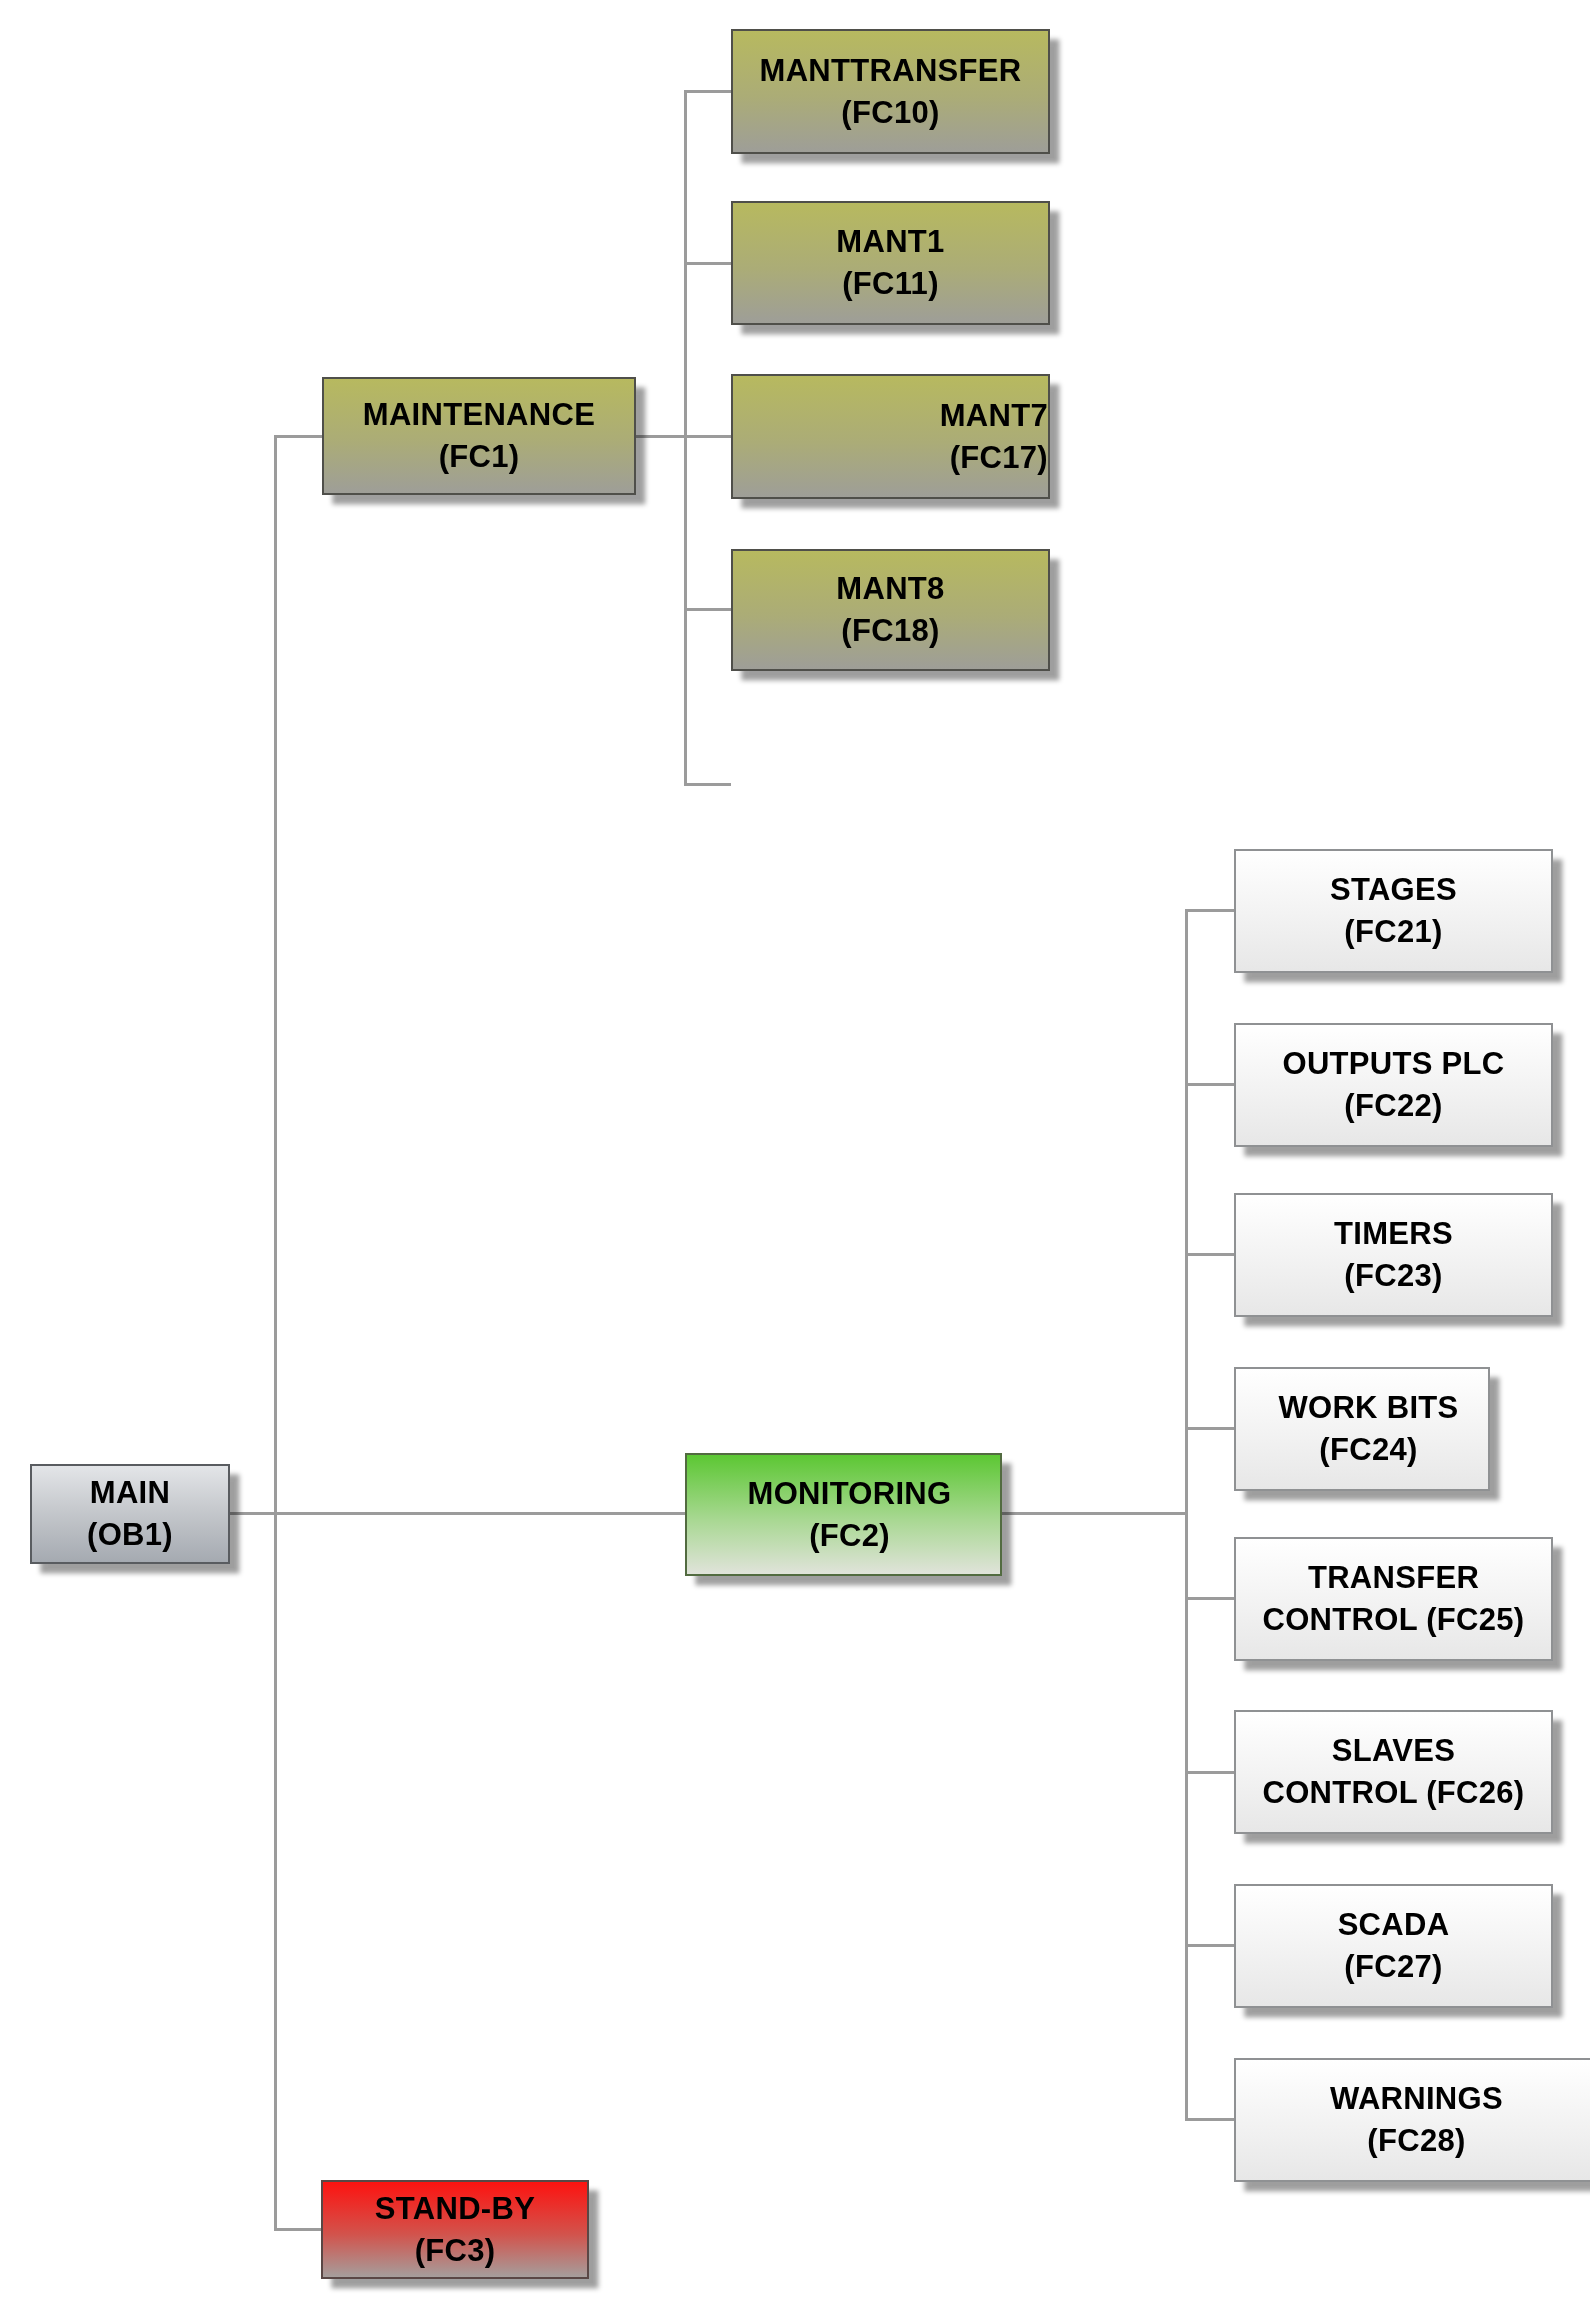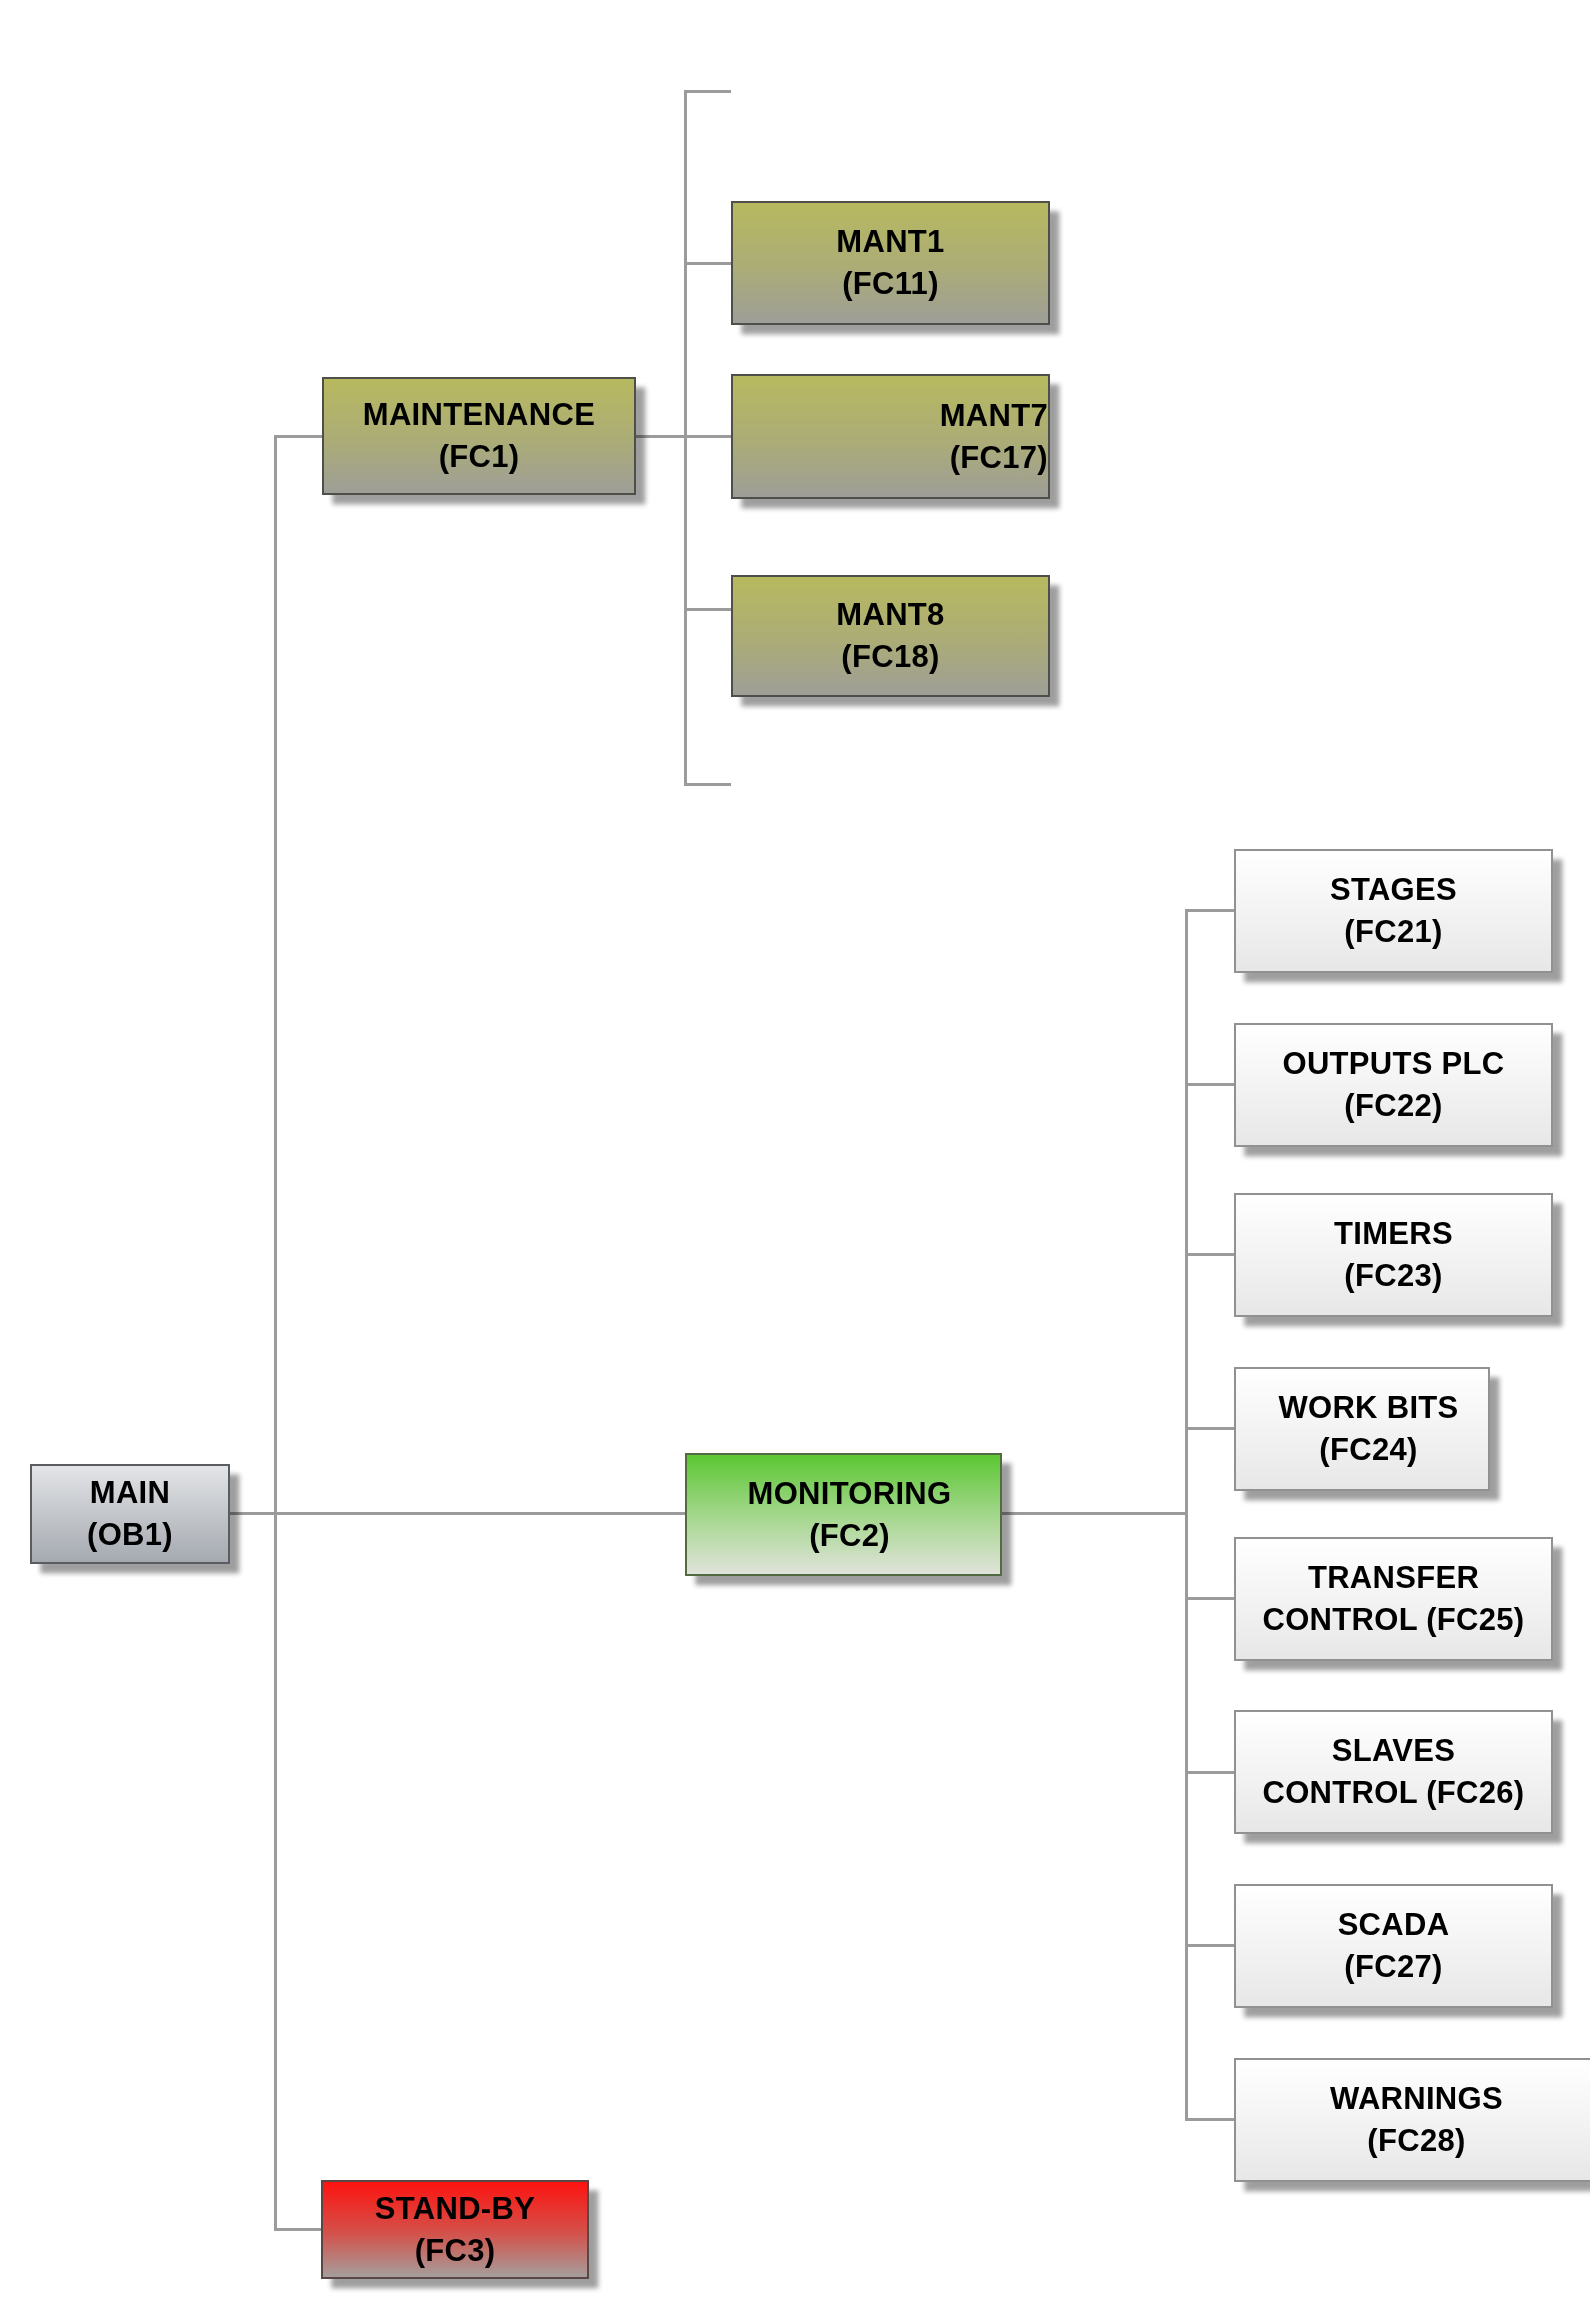--- a/index.html
+++ b/index.html
@@ -82,29 +82,33 @@
   </div>
   <div class="node green" style="left:685px;top:1453px;width:317px;height:123px;padding-left:12px;">
     <div class="t">MONITORING</div>
     <div class="t">(FC2)</div>
   </div>
   <div class="node red" style="left:321px;top:2180px;width:268px;height:99px;">
     <div class="t">STAND-BY</div>
     <div class="t">(FC3)</div>
   </div>
 
+  <div class="node olive" style="left:731px;top:29px;width:319px;height:125px;">
+    <div class="t">MANTTRANSFER</div>
+    <div class="t">(FC10)</div>
+  </div>
   <div class="node olive" style="left:731px;top:201px;width:319px;height:124px;">
     <div class="t">MANT1</div>
     <div class="t">(FC11)</div>
   </div>
   <div class="node olive" style="left:731px;top:374px;width:319px;height:125px;align-items:flex-end;">
     <div class="t">MANT7</div>
     <div class="t">(FC17)</div>
   </div>
-  <div class="node olive" style="left:731px;top:549px;width:319px;height:122px;margin-top:26px;">
+  <div class="node olive" style="left:731px;top:549px;width:319px;height:122px;">
     <div class="t">MANT8</div>
     <div class="t">(FC18)</div>
   </div>
 
   <div class="node white" style="left:1234px;top:849px;width:319px;height:124px;">
     <div class="t">STAGES</div>
     <div class="t">(FC21)</div>
   </div>
   <div class="node white" style="left:1234px;top:1023px;width:319px;height:124px;">
     <div class="t">OUTPUTS PLC</div>

